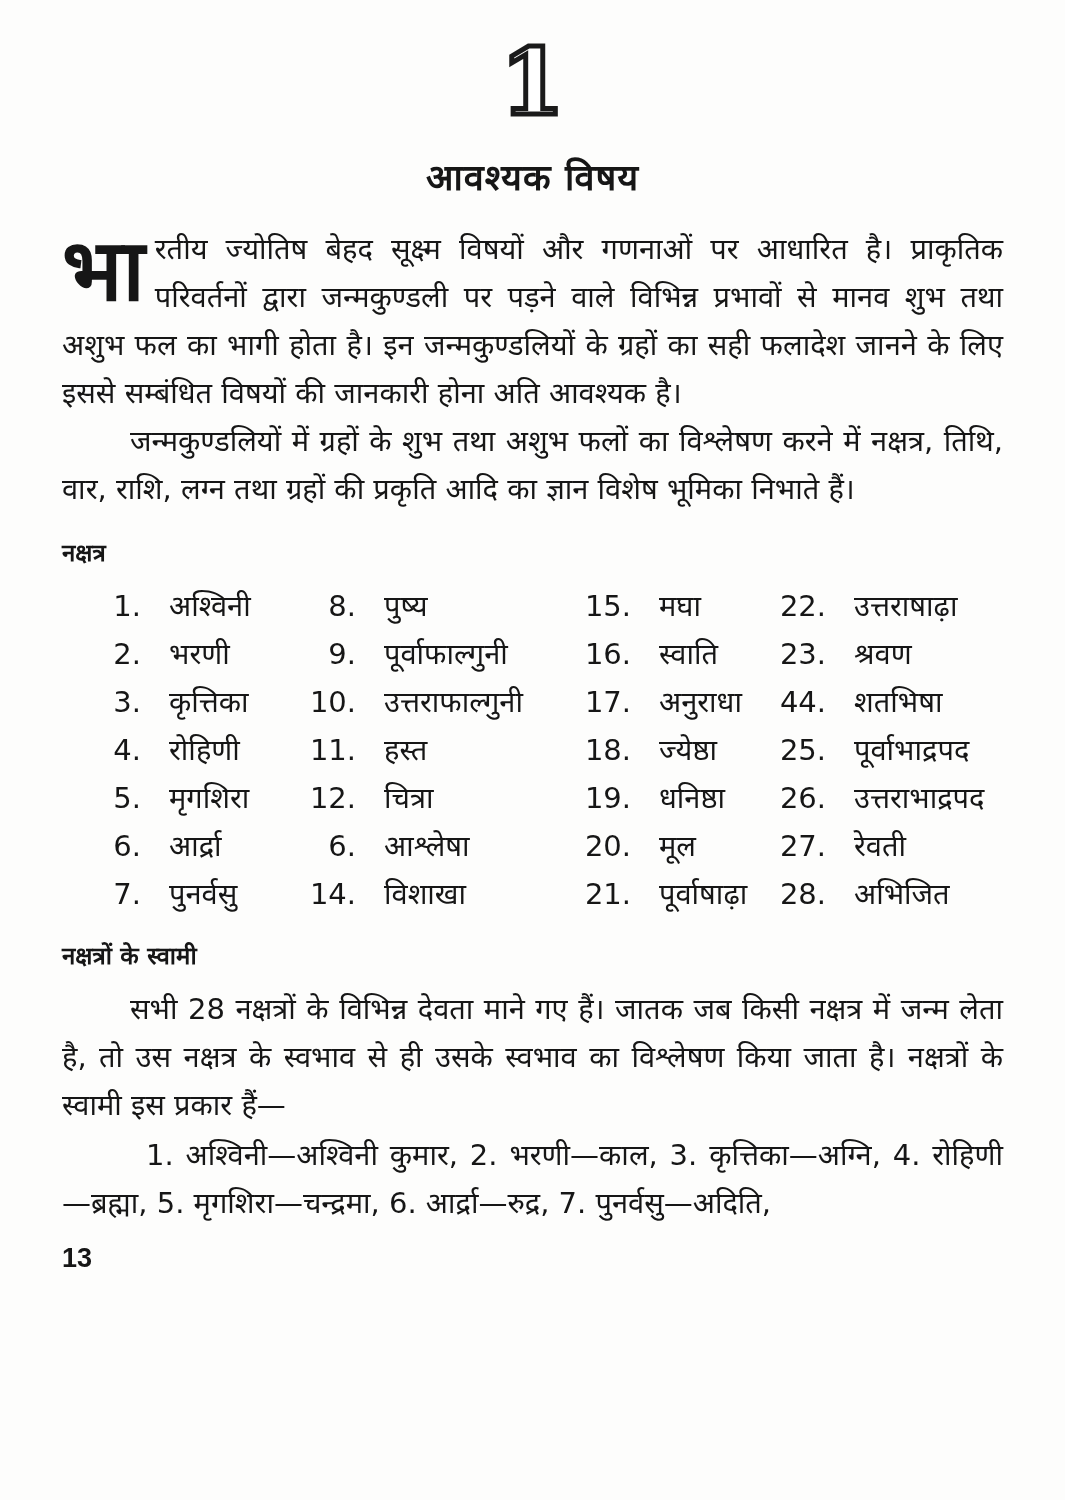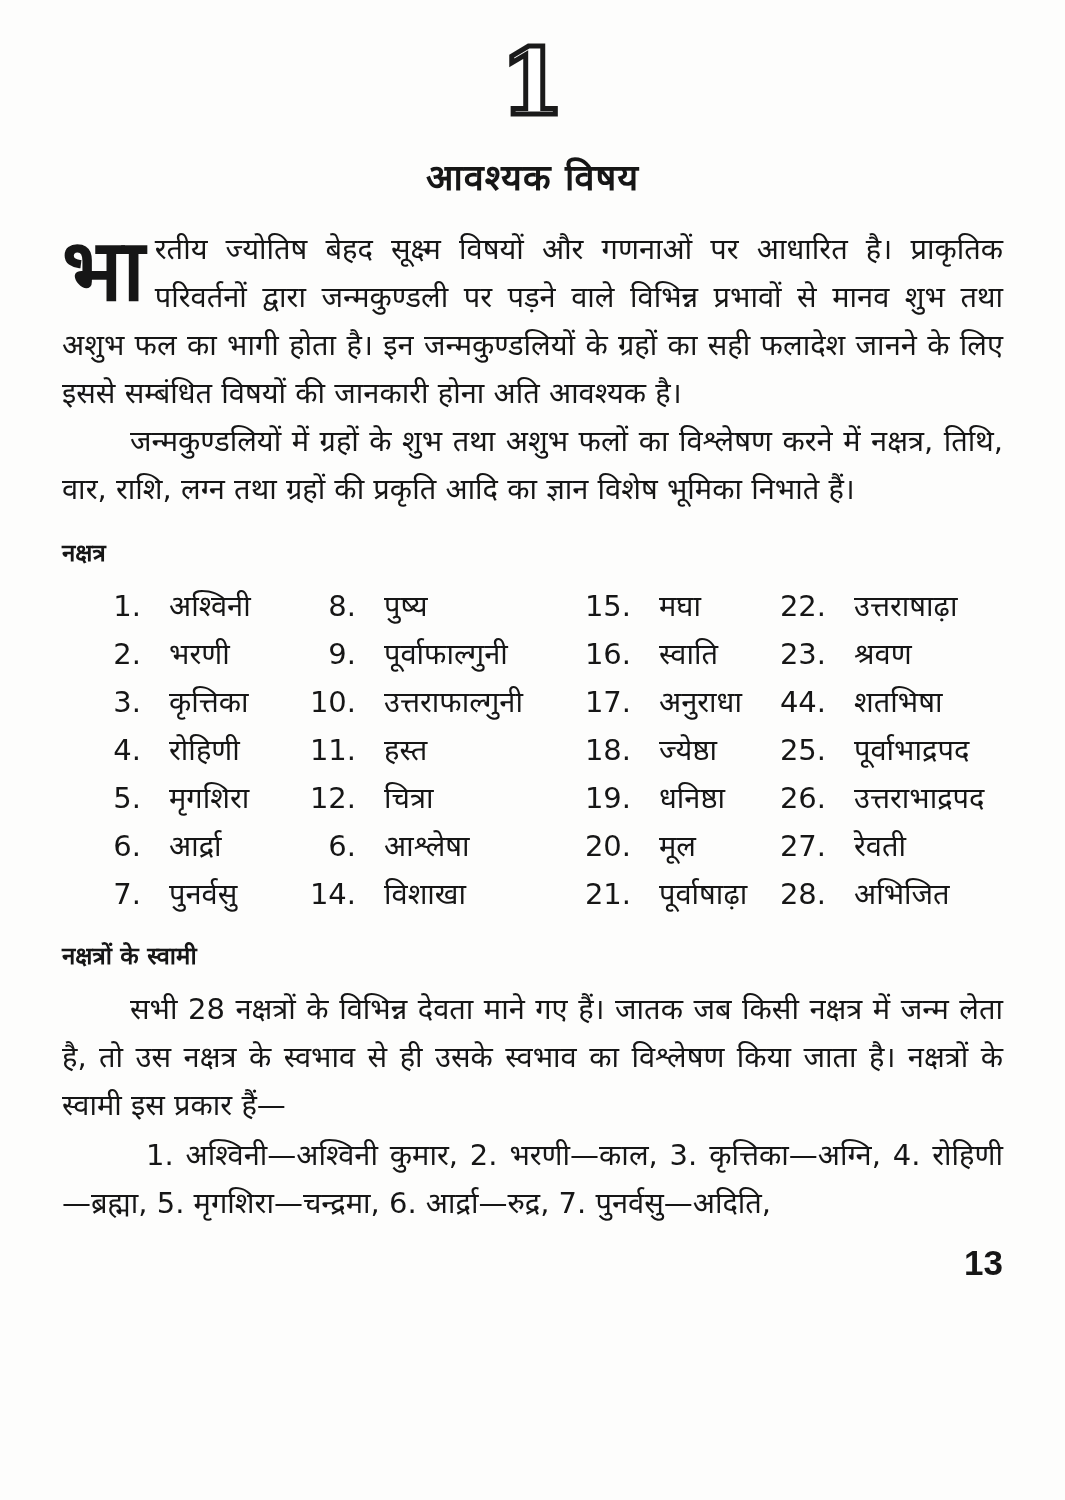--- a/index.html
+++ b/index.html
@@ -65,24 +65,24 @@
     padding-left:30px;
     font-size:29px;
     line-height:48px;
   }
   .nk-num{text-align:right;padding-right:6px;}
   .nk-name{padding-left:22px;white-space:nowrap;}
   .swami-heading{margin-top:24px;}
   .para4{margin-top:14px;}
   .para5{margin-top:2px;text-indent:84px;}
   .page-number{
-    text-align:right;
+    text-align:left;
     font-family:"Liberation Sans","DejaVu Sans",sans-serif;
     font-weight:bold;
-    font-size:35px;
+    font-size:27px;
     margin-top:16px;
   }
 </style>
 </head>
 <body>
 
 <div class="page">
 
   <div class="chapter-num">1</div>
 

